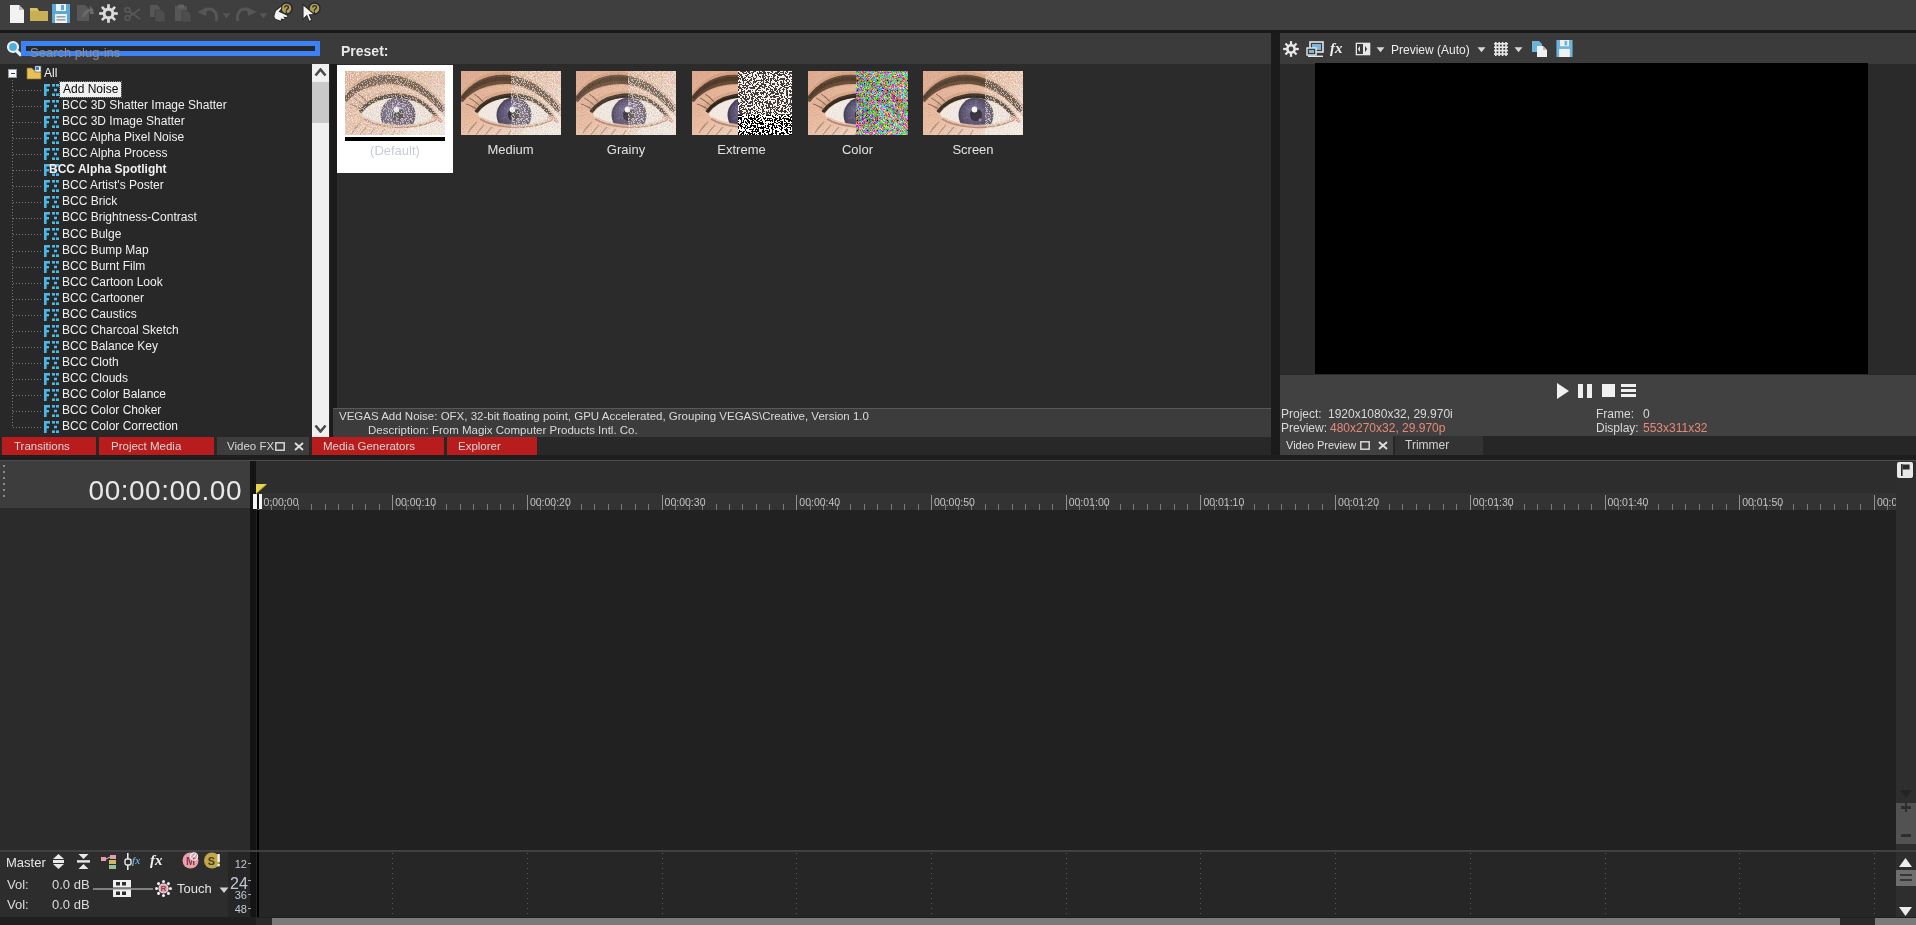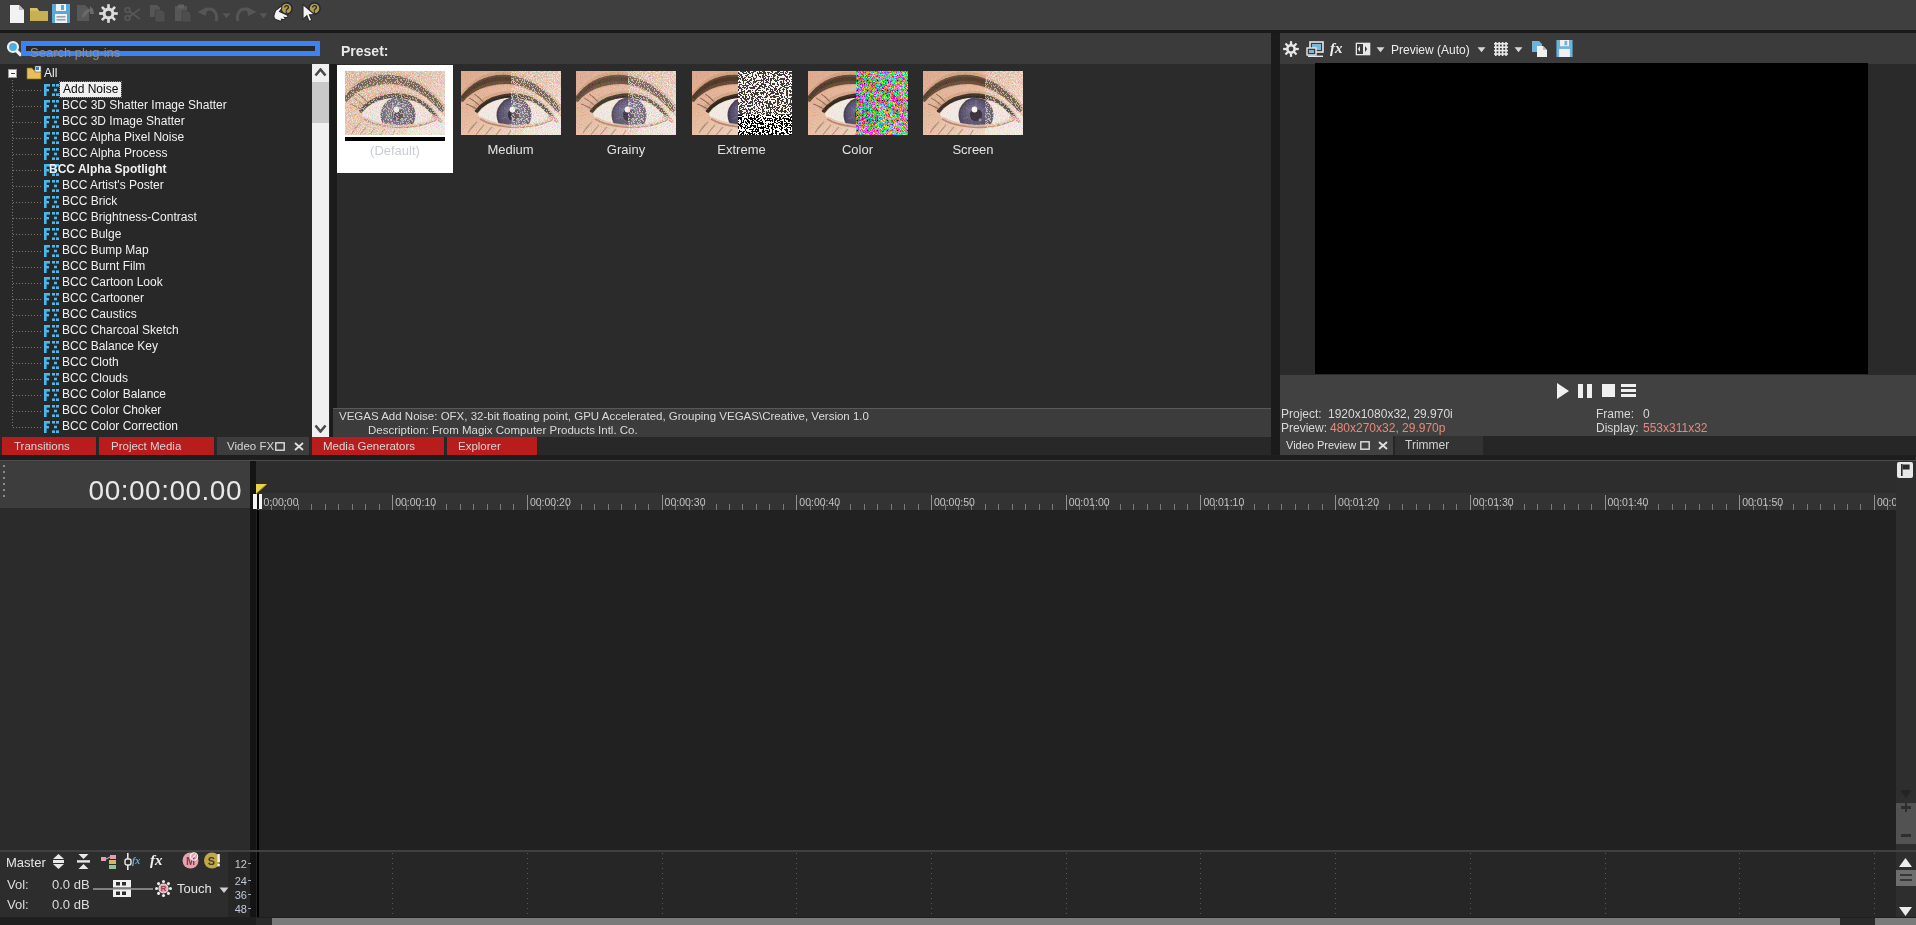--- a/index.html
+++ b/index.html
@@ -1116,21 +1116,21 @@
       </g>
       <circle cx="10" cy="10" r="5" fill="#e8a0ac"></circle>
       <text x="10" y="13.5" font-size="9" font-weight="bold" fill="#8a3a50" text-anchor="middle" font-family="Liberation Sans">R</text>
     </svg>
 <div class="abs" style="left:177px;top:881px;font-size:13px;color:#e2e2e2;">Touch</div>
 <svg class="abs" style="left:219px;top:886px;" width="10" height="8" viewBox="0 0 10 8">
       <path d="M0.5 1.5 L9.5 1.5 L5 7 Z" fill="#d0d0d0"></path>
     </svg>
 <div class="abs" style="left:230px;top:858px;width:17px;font-size:11px;color:#c0c8d8;text-align:right;">12</div>
 <div class="abs" style="left:248px;top:863px;width:3px;height:1px;background:#a0a8b8;"></div>
-<div class="abs" style="left:230px;top:875px;width:17px;font-size:11px;color:#c0c8d8;text-align:right;">24</div>
+<div class="abs" style="left:230px;top:875px;width:17px;font-size:16px;color:#c0c8d8;text-align:right;">24</div>
 <div class="abs" style="left:248px;top:880px;width:3px;height:1px;background:#a0a8b8;"></div>
 <div class="abs" style="left:230px;top:889px;width:17px;font-size:11px;color:#c0c8d8;text-align:right;">36</div>
 <div class="abs" style="left:248px;top:894px;width:3px;height:1px;background:#a0a8b8;"></div>
 <div class="abs" style="left:230px;top:903px;width:17px;font-size:11px;color:#c0c8d8;text-align:right;">48</div>
 <div class="abs" style="left:248px;top:908px;width:3px;height:1px;background:#a0a8b8;"></div>
 <div class="abs" style="left:256px;top:852px;width:1640px;height:65px;background:#262626;"></div>
 <div class="busdot" style="left:392.2px;"></div>
 <div class="busdot" style="left:526.9px;"></div>
 <div class="busdot" style="left:661.6px;"></div>
 <div class="busdot" style="left:796.3px;"></div>

